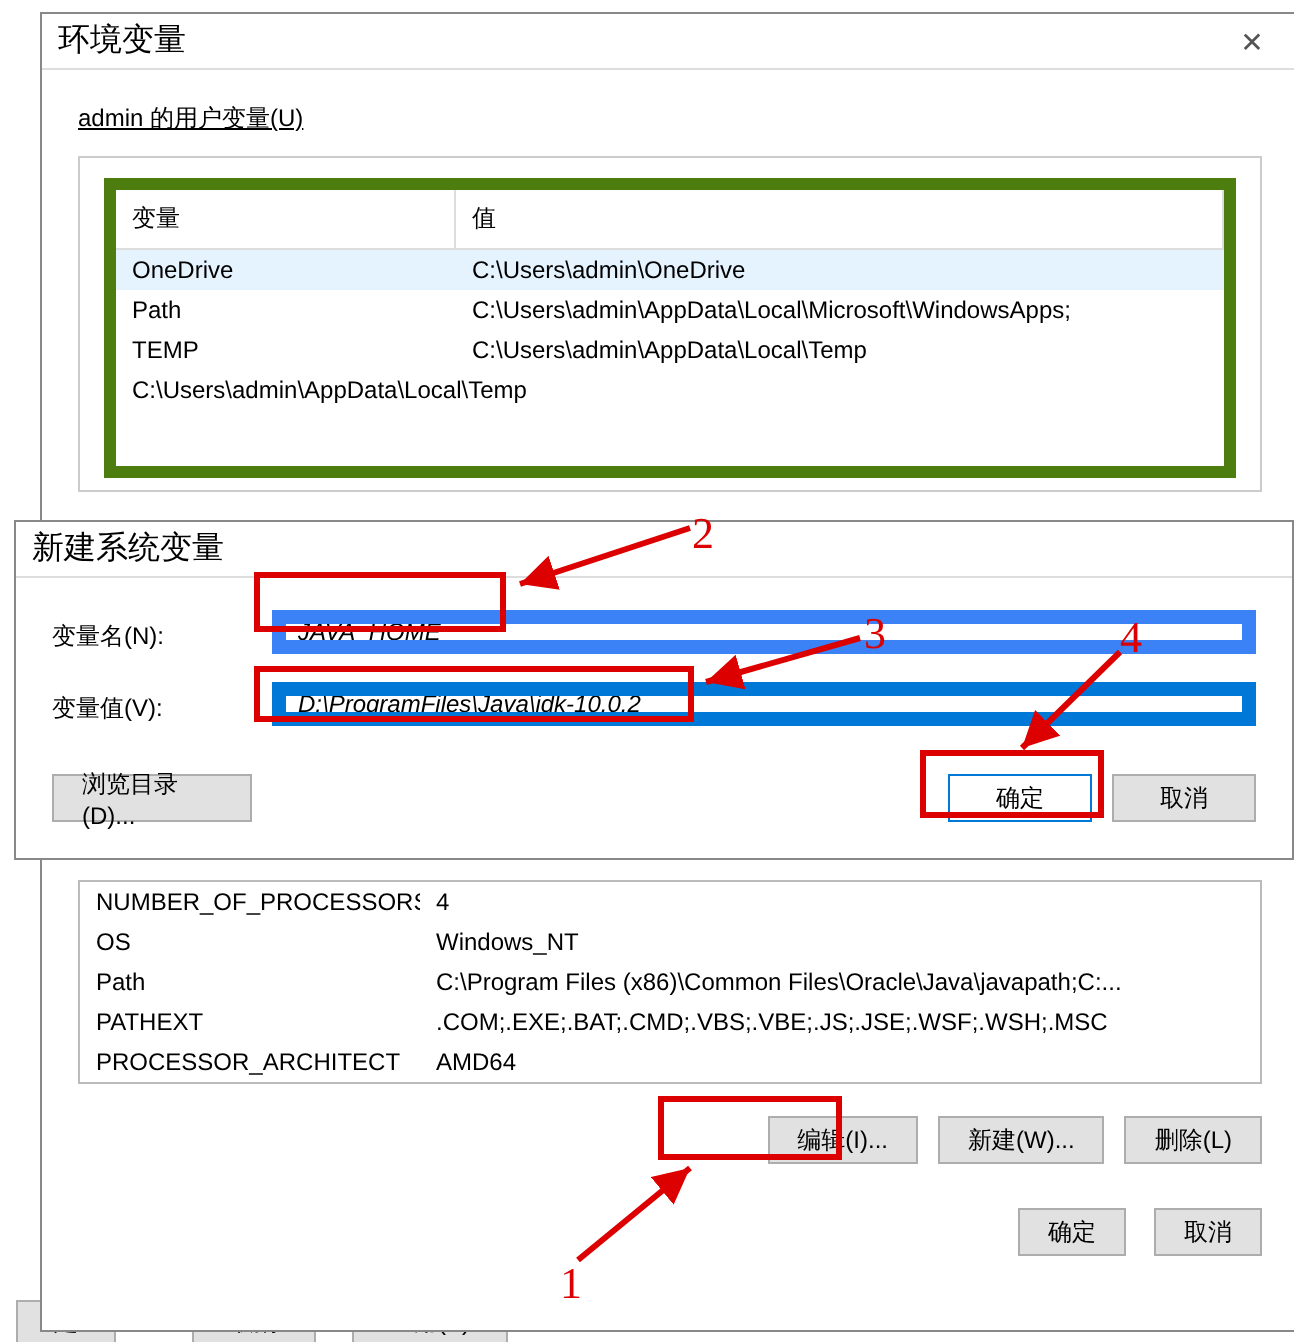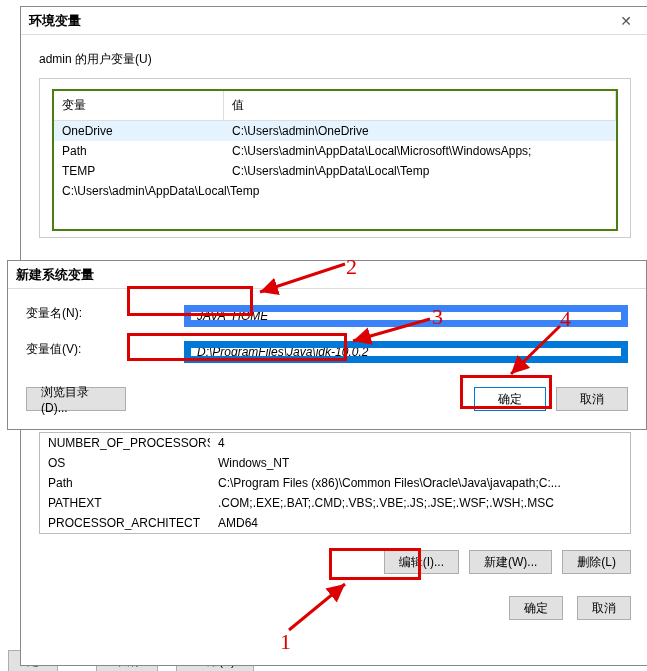--- a/index.html
+++ b/index.html
@@ -1,43 +1,43 @@
 <!DOCTYPE html>
 <html><head>
 <meta charset="utf-8">
 <style>
 * { box-sizing: border-box; margin: 0; padding: 0; font-family: "Microsoft YaHei", "Segoe UI", Tahoma, sans-serif; }
 body { width: 647px; height: 671px; background: #fff; overflow: hidden; position: relative; font-size: 12px; color: #000; }
 
 .window { position: absolute; background: #fff; border: 1px solid #888; }
 .titlebar { height: 28px; display: flex; align-items: center; padding: 0 8px; border-bottom: 1px solid #ddd; }
-.titlebar .title { flex: 1; font-size: 13px; font-weight: bold; }
+.titlebar .title { flex: 1; font-size: 16px; }
 .titlebar .close { width: 30px; text-align: center; color: #555; font-size: 14px; }
 
-.section-label { font-size: 12px; padding: 6px 0; }
-.var-table { border: 2px solid #4d7c0f; background: #fff; width: 100%; }
+.section-label { font-size: 12px; padding: 6px 0; text-decoration: underline; }
+.var-table { border: 6px solid #4d7c0f; background: #fff; width: 100%; }
 .var-table .hdr { display: flex; background: #fff; border-bottom: 1px solid #ddd; font-size: 12px; }
 .var-table .hdr .col { padding: 6px 8px; border-right: 1px solid #ddd; }
 .var-table .row { display: flex; font-size: 12px; }
 .var-table .row.sel { background: #e5f3ff; }
 .var-table .col1 { width: 170px; padding: 3px 8px; overflow: hidden; white-space: nowrap; }
 .var-table .col2 { flex: 1; padding: 3px 8px; overflow: hidden; white-space: nowrap; text-overflow: ellipsis; }
 
 .btn { display: inline-flex; align-items: center; justify-content: center; height: 24px; padding: 0 14px; background: #e1e1e1; border: 1px solid #adadad; font-size: 12px; cursor: pointer; }
 .btn.primary { border: 1px solid #0078d7; background: #fff; }
 
 
 .env-win { left: 20px; top: 6px; width: 630px; height: 660px; }
 .env-body { padding: 10px 18px; }
 .user-box { border: 1px solid #ccc; padding: 10px 12px 6px 12px; margin-top: 4px; }
 
 
 .newvar-win { left: 7px; top: 260px; width: 640px; height: 170px; background: #fff; }
 .newvar-body { padding: 16px 18px 10px 18px; }
-.field-row { display: flex; align-items: flex-start; margin-bottom: 14px; gap: 48px; }
+.field-row { display: flex; align-items: flex-end; margin-bottom: 14px; }
 .field-row .lbl { width: 110px; font-size: 12px; }
 .field-row input { flex: 1; border: 7px solid #3b82f6; height: 22px; padding: 0 6px; font-size: 12px; font-style: italic; }
 .newvar-btns { display: flex; align-items: flex-end; padding: 0 18px 10px 18px; gap: 10px; }
 .newvar-btns .left { display: flex; gap: 14px; }
 .newvar-btns .spacer { flex: 1; }
 
 
 .sys-area { padding: 0 18px; }
 .sys-table { border: 1px solid #bbb; }
 .sys-btns { display: flex; gap: 10px; justify-content: flex-end; padding: 16px 0; }

